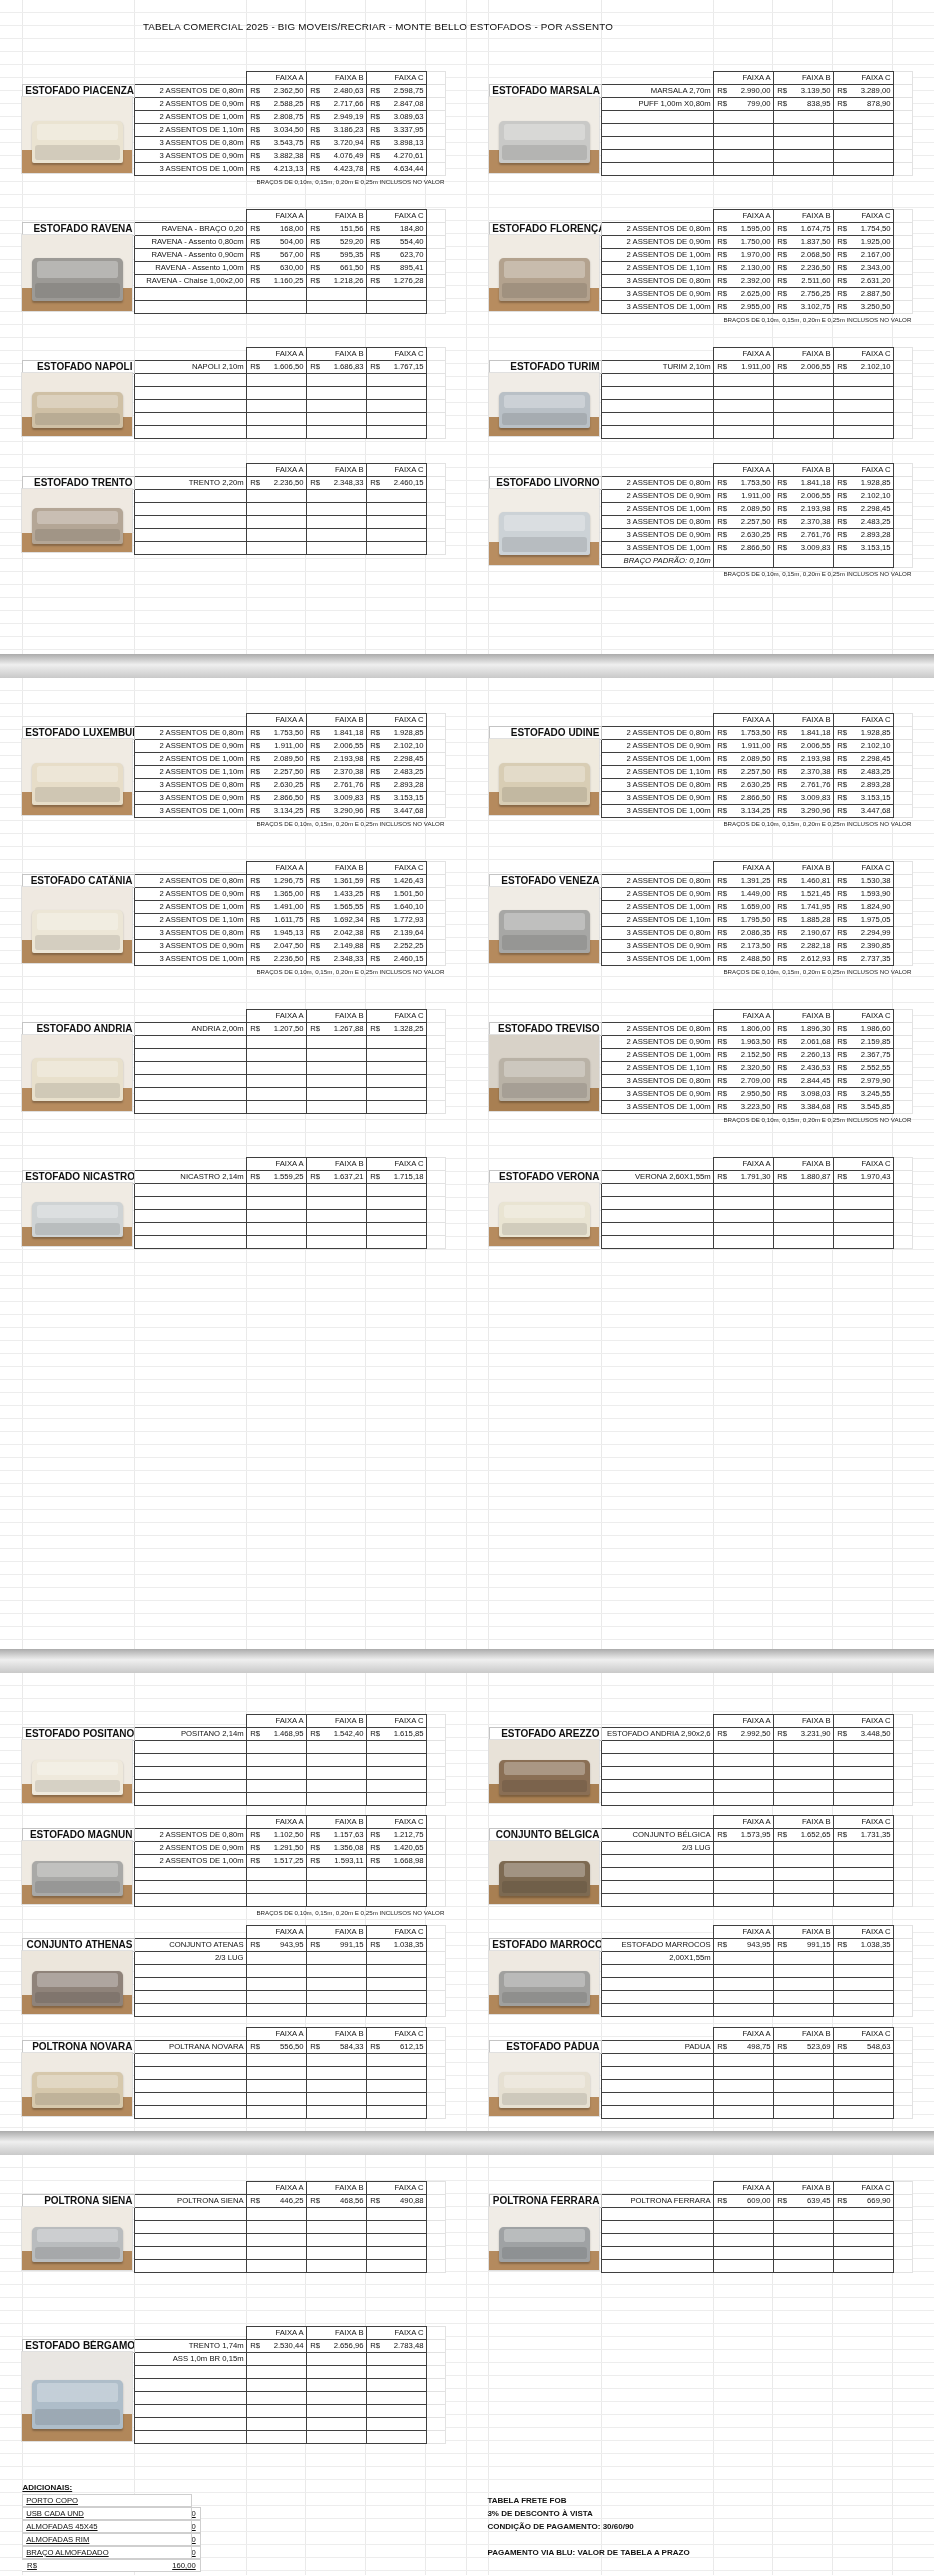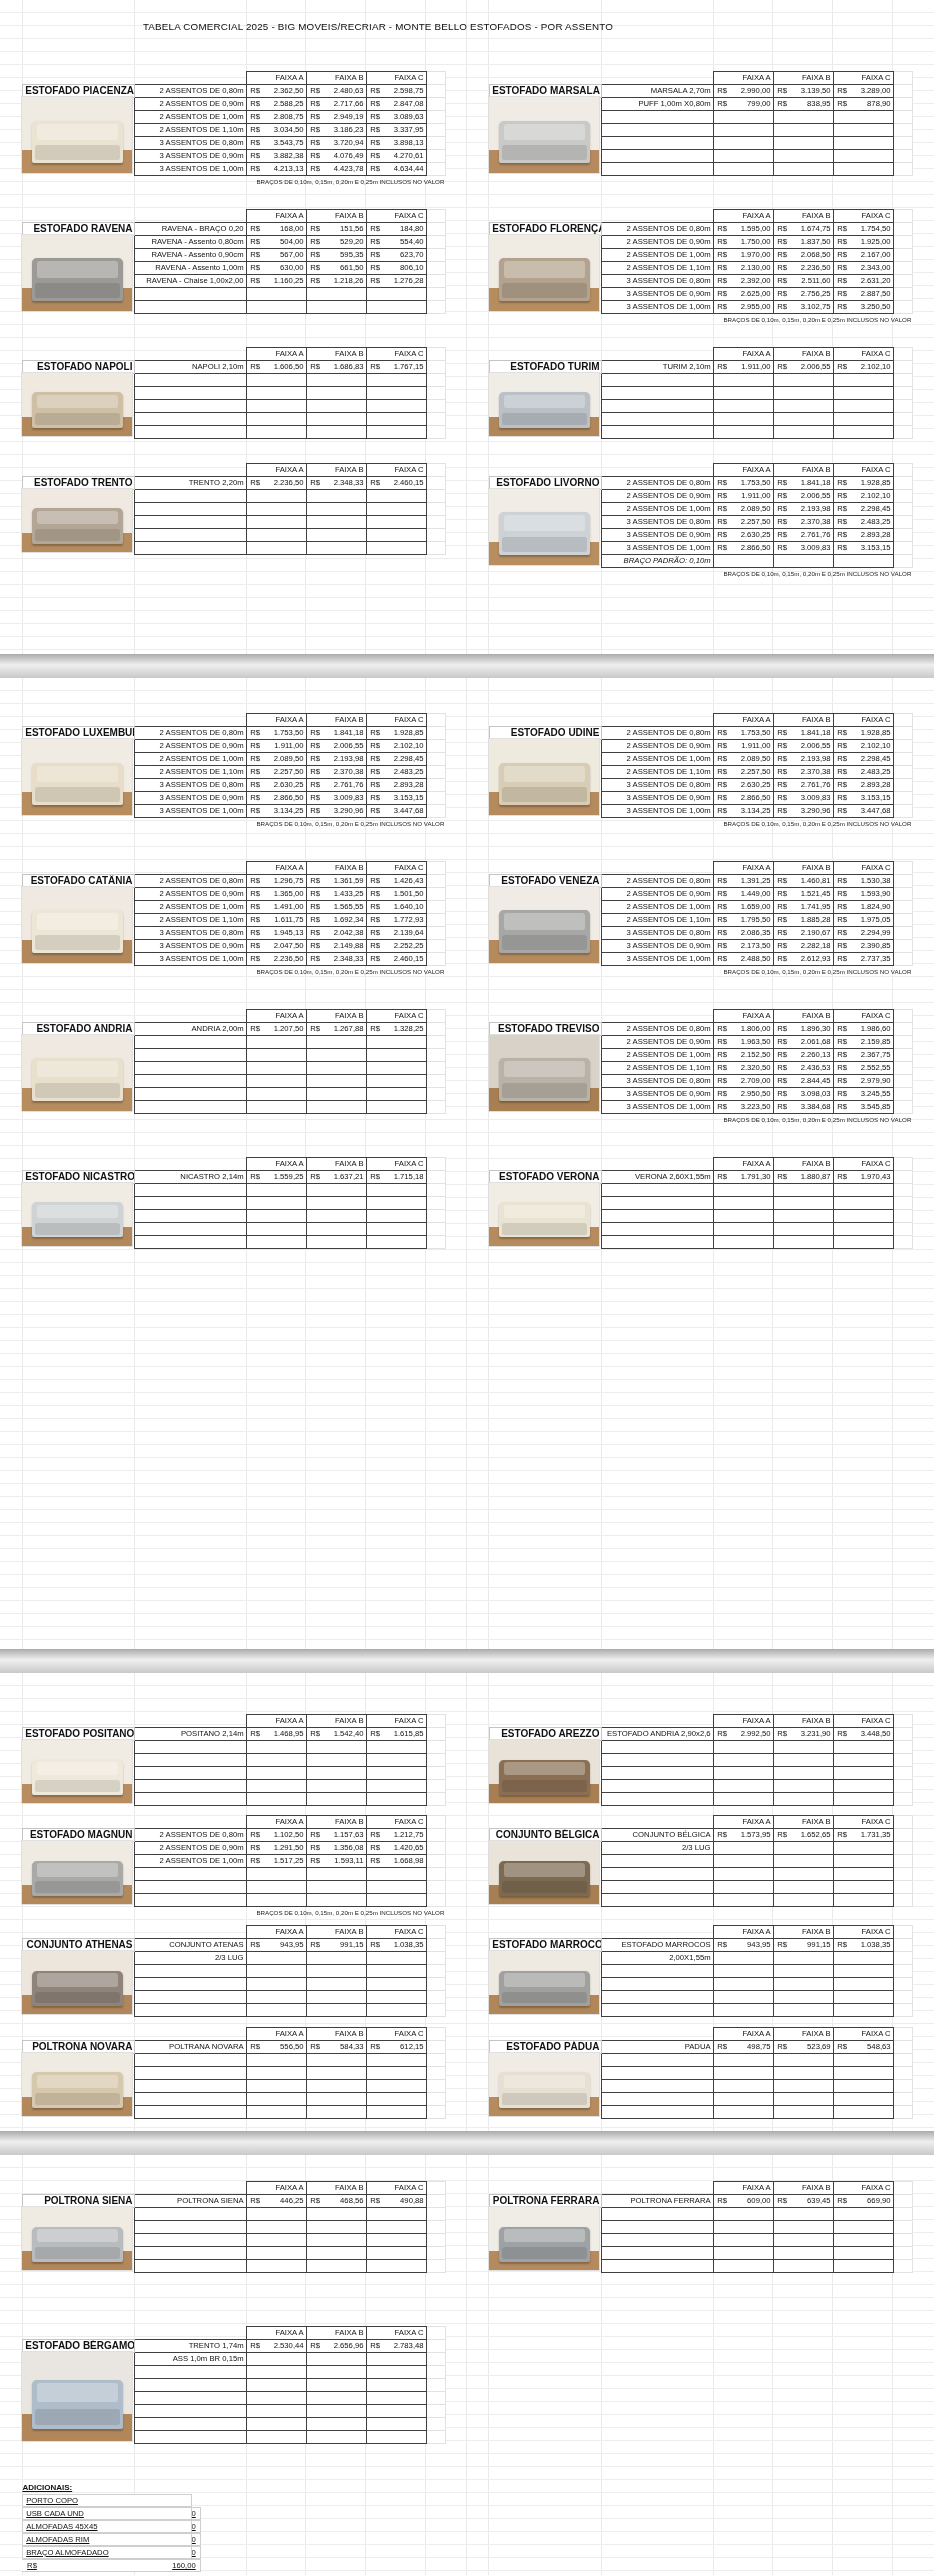--- a/index.html
+++ b/index.html
@@ -467,21 +467,21 @@
                   </td>
                   <td class="p">
                     <div class="pw">
                       <span class="cur">R$</span>
                       <span class="val">661,50</span>
                     </div>
                   </td>
                   <td class="p">
                     <div class="pw">
                       <span class="cur">R$</span>
-                      <span class="val">806,10</span>
+                      <span class="val">895,41</span>
                     </div>
                   </td>
                   <td class="t"></td>
                 </tr>
                 <tr>
                   <td class="n"></td>
                   <td class="d">RAVENA - Chaise 1,00x2,00</td>
                   <td class="p">
                     <div class="pw">
                       <span class="cur">R$</span>
@@ -3485,16 +3485,23 @@
             </div>
           </div>
           <div class="adrow">
             <div class="adlabel">BRAÇO ALMOFADADO</div>
             <div class="admoney">
               <span class="cur">R$</span>
               <span class="val">160,00</span>
             </div>
           </div>
         </div>
+        <div class="terms">
+          <div class="tline">TABELA FRETE FOB</div>
+          <div class="tline">3% DE DESCONTO À VISTA</div>
+          <div class="tline">CONDIÇÃO DE PAGAMENTO: 30/60/90</div>
+          <div class="tline">&nbsp;</div>
+          <div class="tline">PAGAMENTO VIA BLU: VALOR DE TABELA A PRAZO</div>
+        </div>
       </div>
     </section>
   </div>
 
 
 </body></html>

